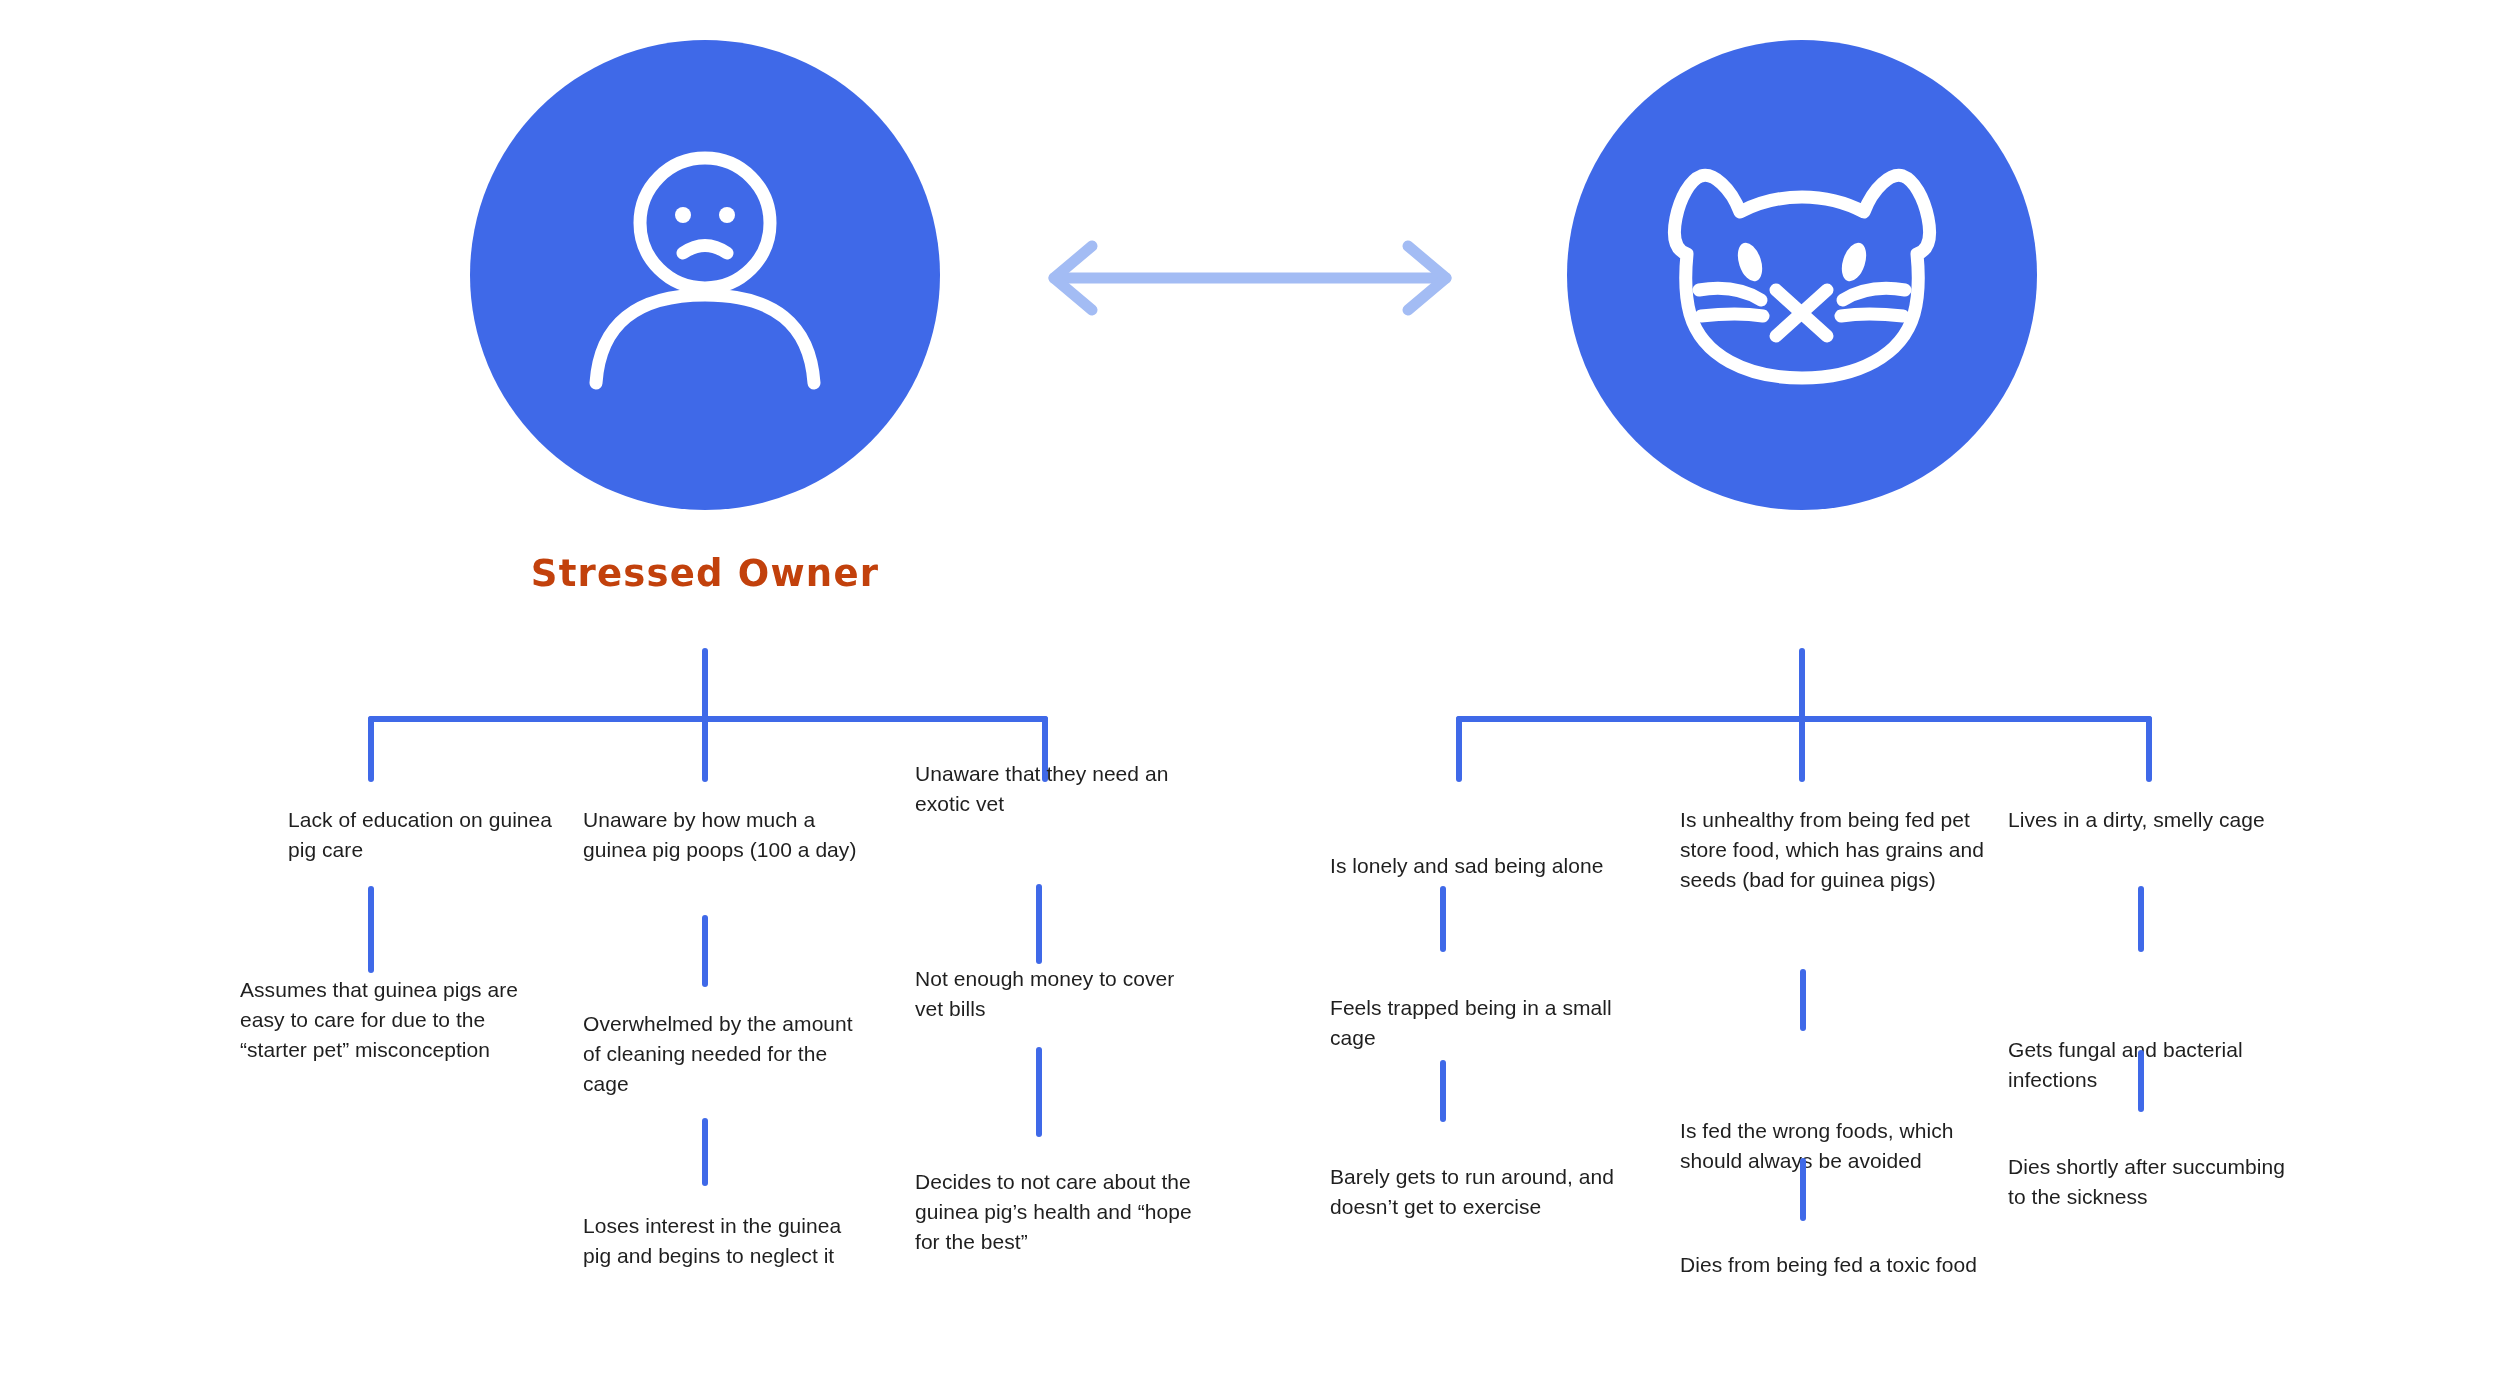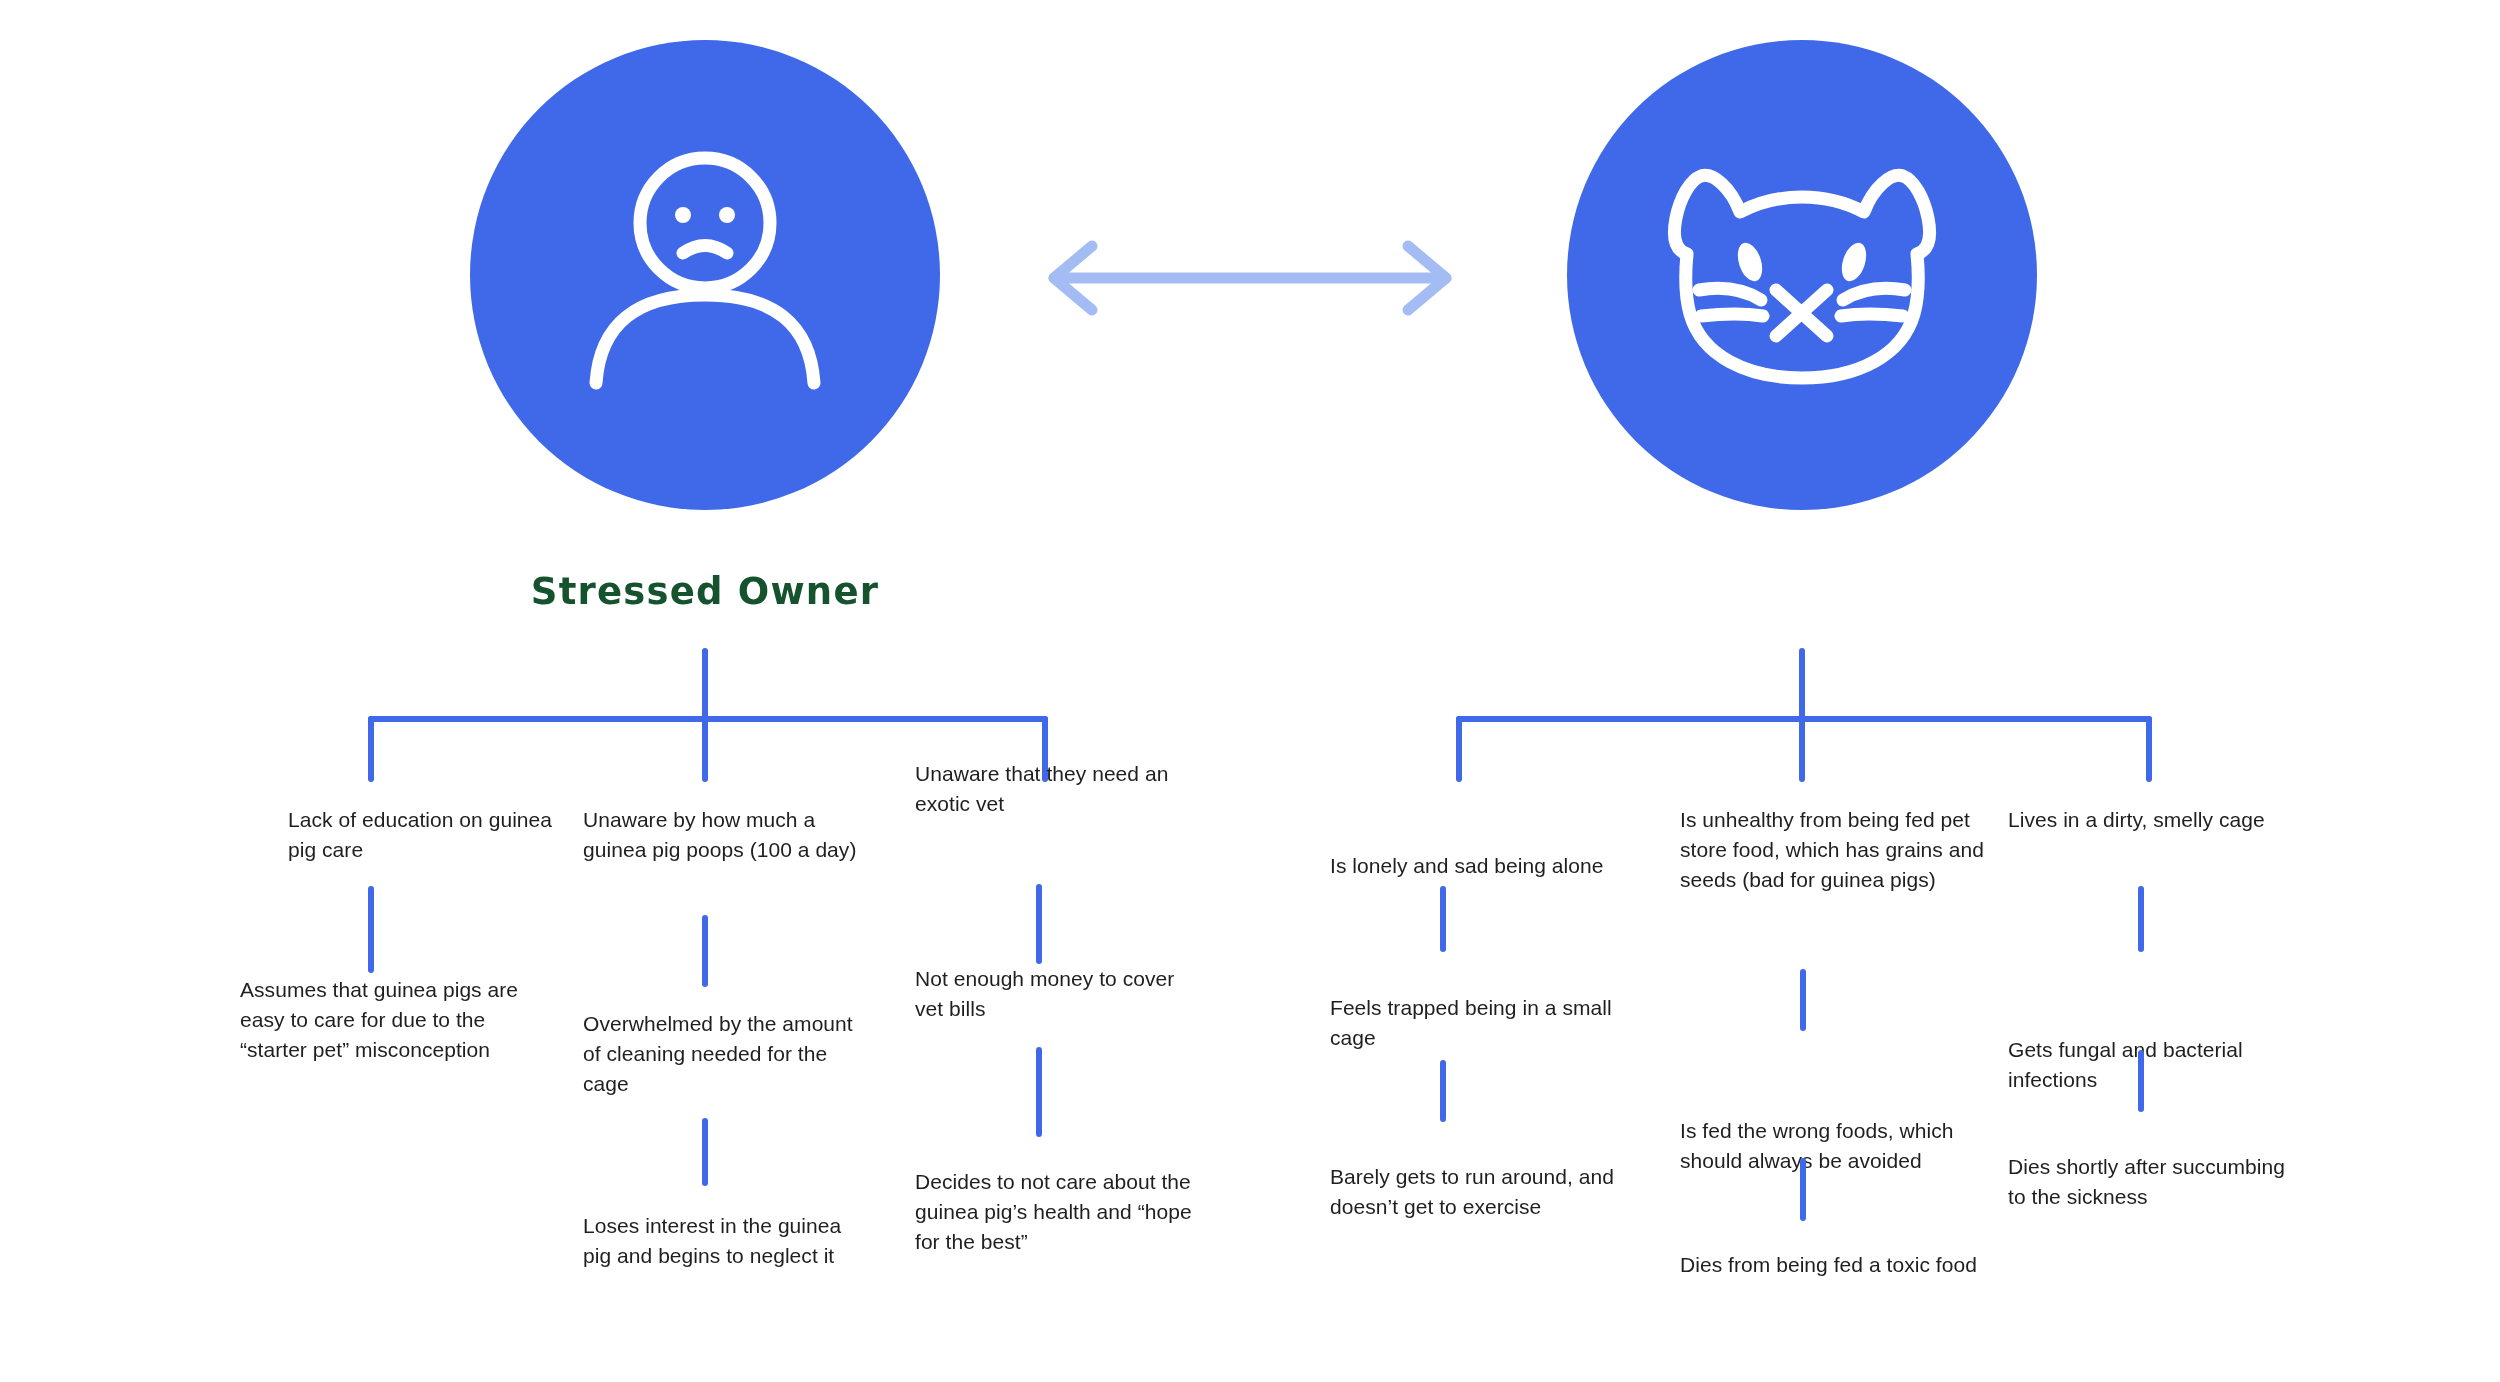--- a/index.html
+++ b/index.html
@@ -37,28 +37,28 @@
     position: absolute;
     left: 1040px;
     top: 238px;
     width: 420px;
     height: 80px;
   }
 
   
   .persona-title {
     position: absolute;
-    top: 570px;
+    top: 552px;
     width: 700px;
     text-align: center;
     font-family: "DejaVu Sans", sans-serif;
     font-weight: 700;
     font-size: 37px;
     letter-spacing: 1.2px;
-    color: #14532d;
+    color: #c2410c;
     white-space: nowrap;
   }
   .persona-title.left  { left: 355px; }
   .persona-title.right { left: 1452px; }
 
   
   .bracket { position: absolute; }
   .bracket .stem {
     position: absolute;
     width: 6px;

